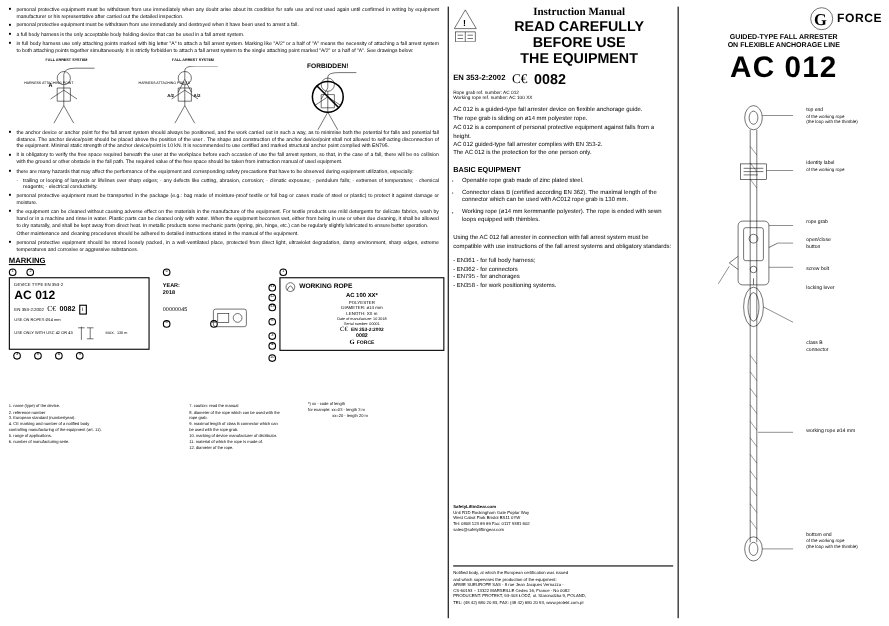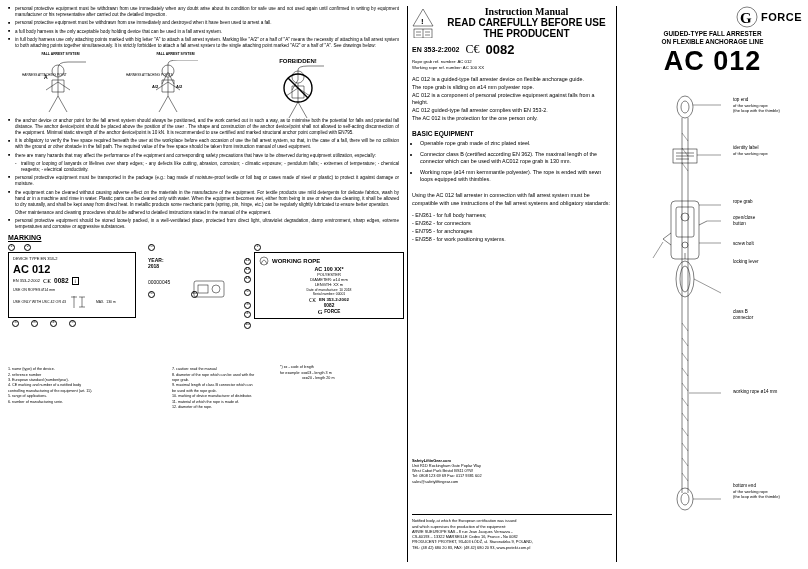--- a/index.html
+++ b/index.html
@@ -52,21 +52,21 @@
   }
   .legend { font-size:3.7px; line-height:1.3; }
   .legend div { margin-bottom:0.6px; }
 
   
   .center-col {
     position:absolute; left:412px; top:6px; width:200px; height:556px;
   }
   .manual-hdr { text-align:center; }
   .manual-title { font-size:10px; font-weight:bold; font-family:"Liberation Serif", serif; }
-  .manual-sub { font-size:10px; font-weight:bold; line-height:1.12; }
+  .manual-sub { font-size:13px; font-weight:bold; line-height:1.12; }
   .en-line { font-size:7px; font-weight:bold; }
   .ce-mark { font-size:12px; font-family:"Liberation Serif", serif; }
   .ce-num { font-size:13px; font-weight:bold; }
   .small-meta { font-size:4.3px; line-height:1.35; }
 
   .body-text { font-size:5.4px; line-height:1.45; margin-top:5px; }
   .sect-title { font-size:6.6px; font-weight:bold; margin-top:7px; }
   ul.eq { margin:3px 0 0 0; padding-left:8px; }
   ul.eq li { font-size:5.4px; line-height:1.4; margin-bottom:3px; }
   .dash-list { font-size:5.4px; line-height:1.45; }
@@ -284,21 +284,21 @@
     <div style="display:flex;align-items:flex-start;gap:5px;">
       <svg width="24" height="30" style="flex:none;margin-top:2px;">
         <path class="cl" d="M11 1 L21 18 L1 18 Z" stroke-width="0.8"></path>
         <text x="9" y="16" font-size="8" font-weight="bold">!</text>
         <rect class="cl" x="2" y="21" width="18" height="9" stroke-width="0.8"></rect>
         <path class="cl" d="M11 21 L11 30 M4 24 L9 24 M4 27 L9 27 M13 24 L18 24 M13 27 L18 27"></path>
       </svg>
       <div class="manual-hdr" style="flex:1;">
         <div class="manual-title">Instruction Manual</div>
         <div class="manual-sub">READ CAREFULLY BEFORE USE</div>
-        <div class="manual-sub">THE PRODUCENT</div>
+        <div class="manual-sub">THE EQUIPMENT</div>
       </div>
     </div>
 
     <div style="display:flex;align-items:center;gap:6px;margin-top:3px;">
       <span class="en-line">EN 353-2:2002</span>
       <span class="ce-mark">C€</span>
       <span class="ce-num">0082</span>
     </div>
 
     <div class="small-meta" style="margin-top:2px;">

